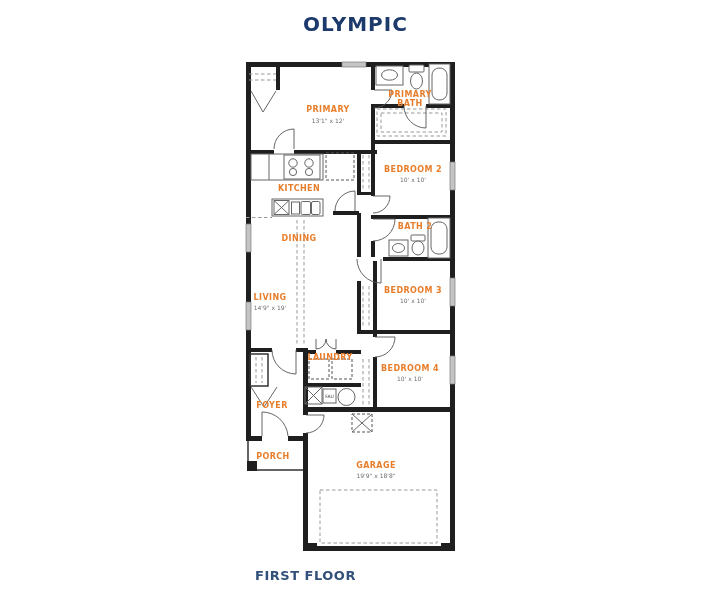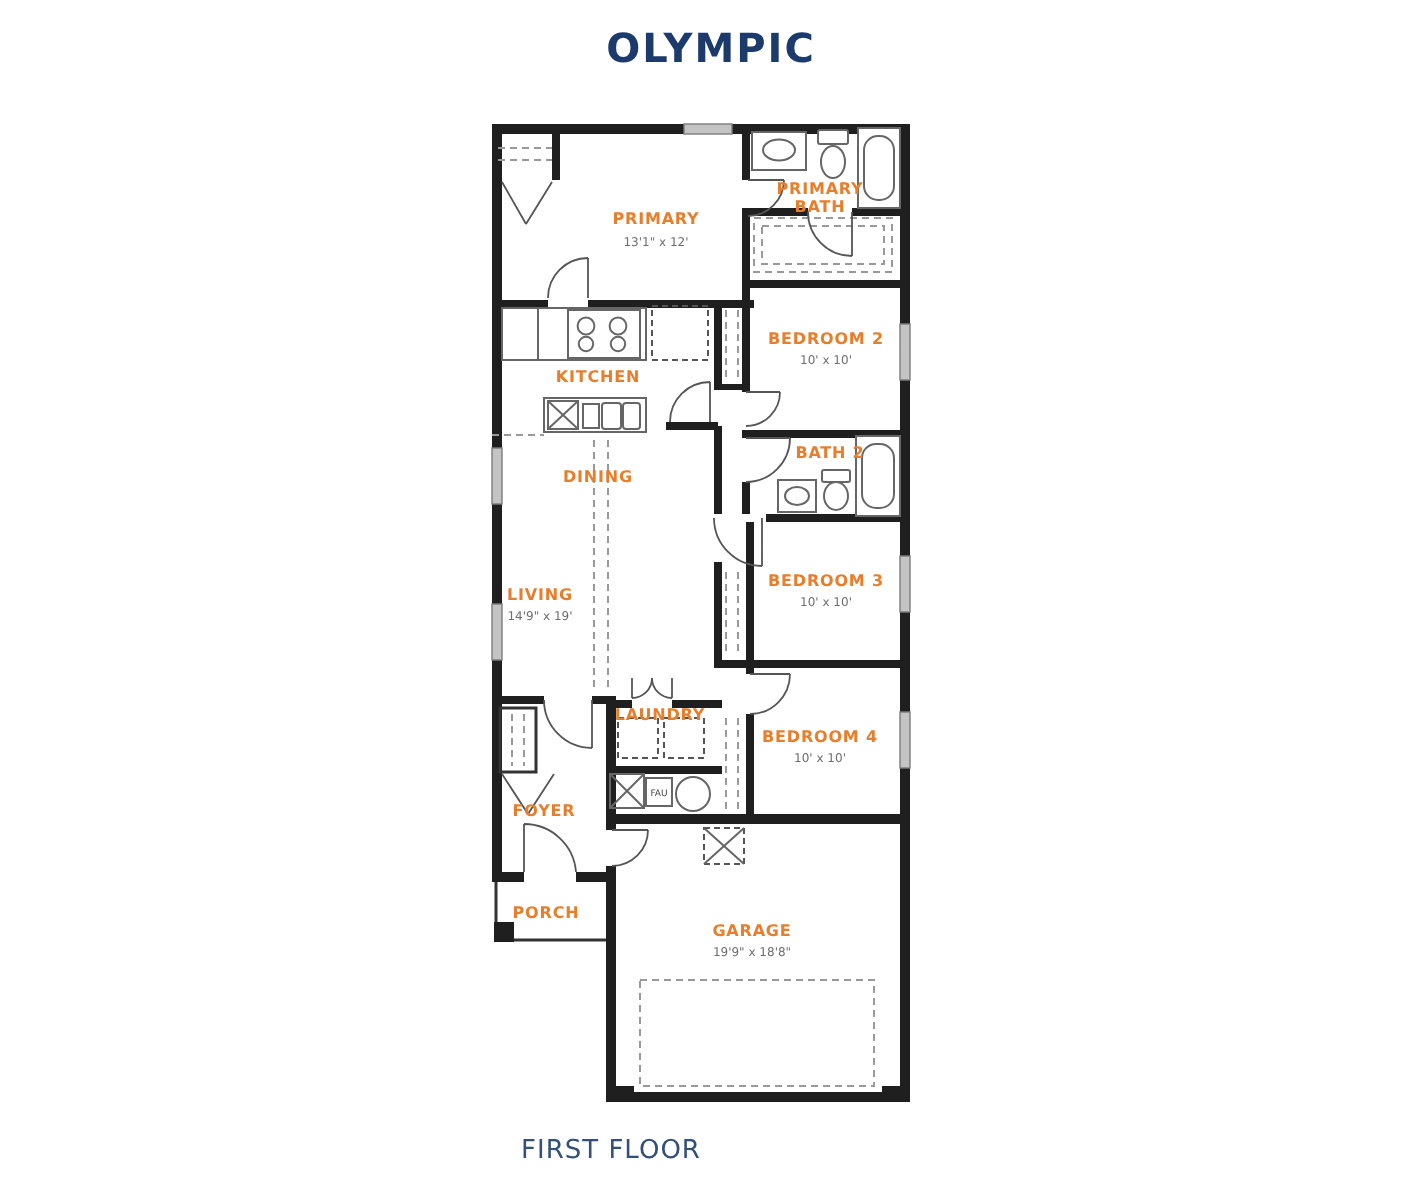--- a/index.html
+++ b/index.html
@@ -1,21 +1,21 @@
 <!DOCTYPE html>
 <html><head>
 <meta charset="utf-8">
 <style>
   html,body{margin:0;padding:0;background:#ffffff;}
   .page{position:relative;width:711px;height:600px;background:#ffffff;overflow:hidden;
         font-family:"DejaVu Sans","Liberation Sans",sans-serif;}
   .plan-title{position:absolute;top:12px;left:0;width:711px;text-align:center;
         font-size:20px;font-weight:bold;letter-spacing:1px;color:#1c3a6b;}
   .floor-caption{position:absolute;top:568px;left:0;width:611px;text-align:center;
-        font-size:13px;letter-spacing:.5px;color:#32507a;}
+        font-size:13px;letter-spacing:.5px;color:#32507a;font-weight:bold;}
   svg{position:absolute;top:0;left:0;}
   .w{fill:#1f1f1f;}
   .win{fill:#c4c4c4;stroke:#7d7d7d;stroke-width:.7;}
   .fx{fill:#ffffff;stroke:#666;stroke-width:1;}
   .fxl{fill:none;stroke:#666;stroke-width:1;}
   .dash{fill:none;stroke:#999;stroke-width:1;stroke-dasharray:3.5,2.5;}
   .dashd{fill:none;stroke:#555;stroke-width:1;stroke-dasharray:3,2;}
   .arc{fill:none;stroke:#555;stroke-width:.9;}
   .thin{fill:none;stroke:#333;stroke-width:1.5;}
   .rl{font-size:8px;font-weight:bold;fill:#e87e2b;letter-spacing:.4px;text-anchor:middle;}

